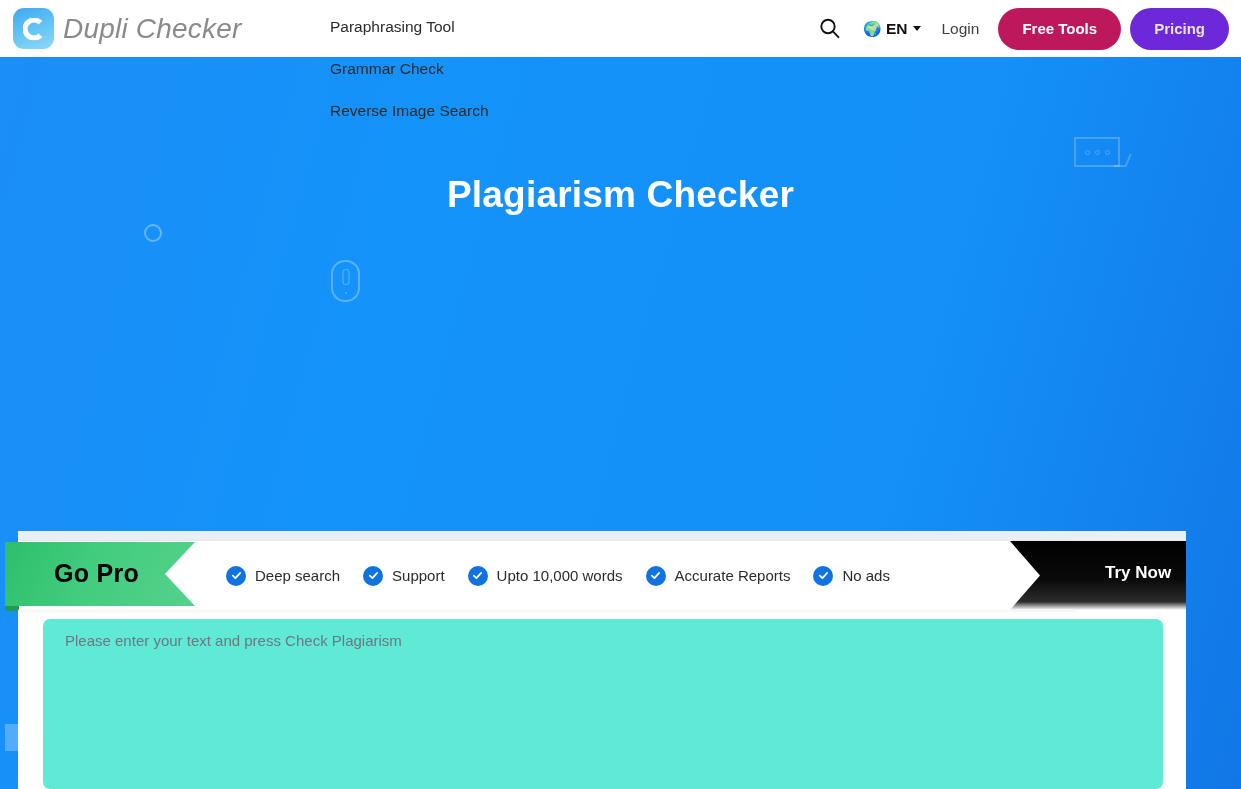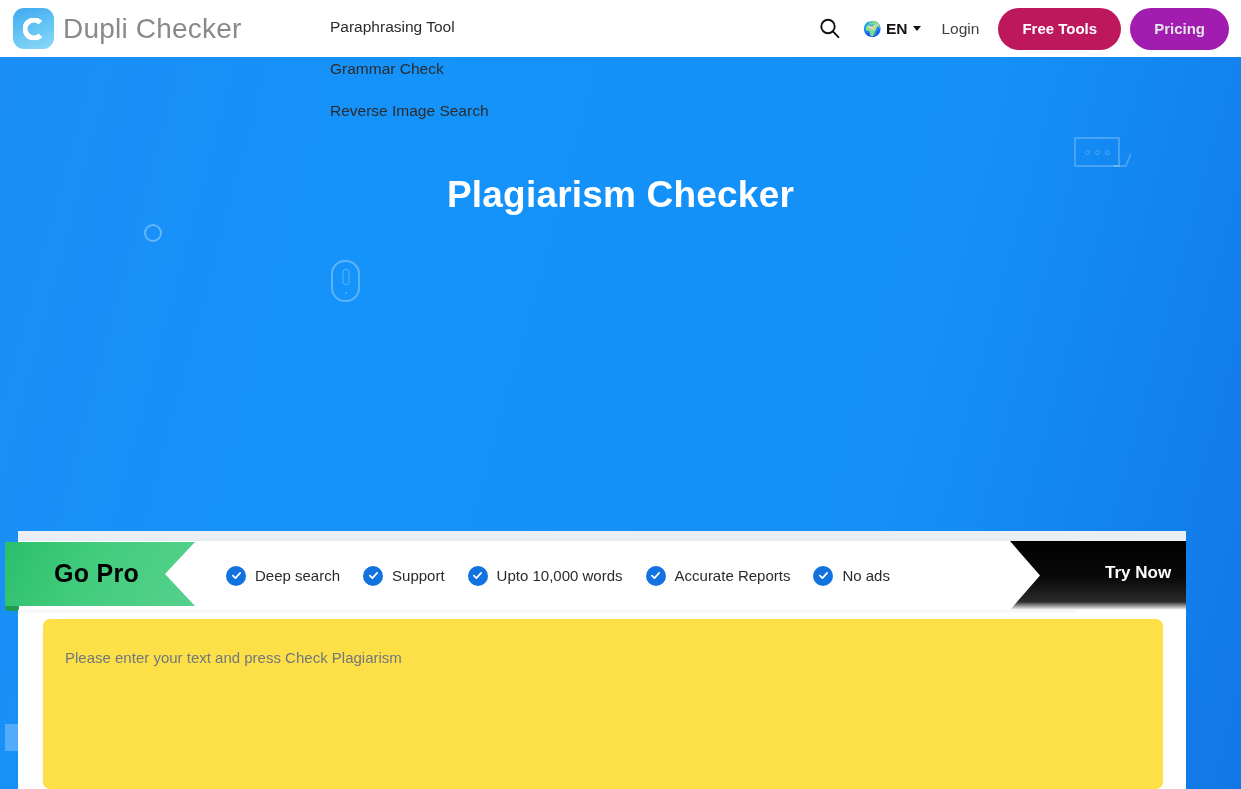--- a/index.html
+++ b/index.html
@@ -42,20 +42,21 @@
     border-radius: 50%;
     border: 5px solid #ffffff;
     border-right-color: transparent;
   }
   .logo-text {
     font-size: 28px;
     color: #8a8a8a;
     letter-spacing: 0.2px;
     font-weight: 400;
     white-space: nowrap;
+    font-style: italic;
   }
 
   .nav-links {
     position: absolute;
     left: 330px; top: 18px;
     display: flex;
     gap: 24px;
     flex-direction: column;
   }
   .nav-links a {
@@ -114,21 +115,21 @@
     font-family: "Liberation Sans", sans-serif;
   }
   .btn-free {
     background: #be185d;
     color: #ffffff;
     height: 42px;
     padding: 0 24px;
     margin-right: 9px;
   }
   .btn-pricing {
-    background: #a21caf;
+    background: #6d28d9;
     color: #e3e6ea;
     height: 42px;
     padding: 0 24px;
     margin-right: 4px;
   }
 
   
   .hero {
     position: absolute;
     top: 57px; left: 0;
@@ -310,26 +311,26 @@
     font-size: 15px;
     color: #2b2b2b;
     white-space: nowrap;
   }
 
   
   .editor {
     position: absolute;
     left: 25px; top: 88px;
     width: 1120px; height: 170px;
-    background: #fde047;
+    background: #5eead4;
     border: none;
     border-radius: 7px;
     resize: none;
     outline: none;
-    padding: 28px 22px;
+    padding: 11px 22px;
     font-size: 15px;
     color: #6b7280;
     font-family: "Liberation Sans", sans-serif;
     line-height: 1.5;
   }
   .editor::placeholder { color: #71767f; }
 </style>
 </head>
 <body>
 

